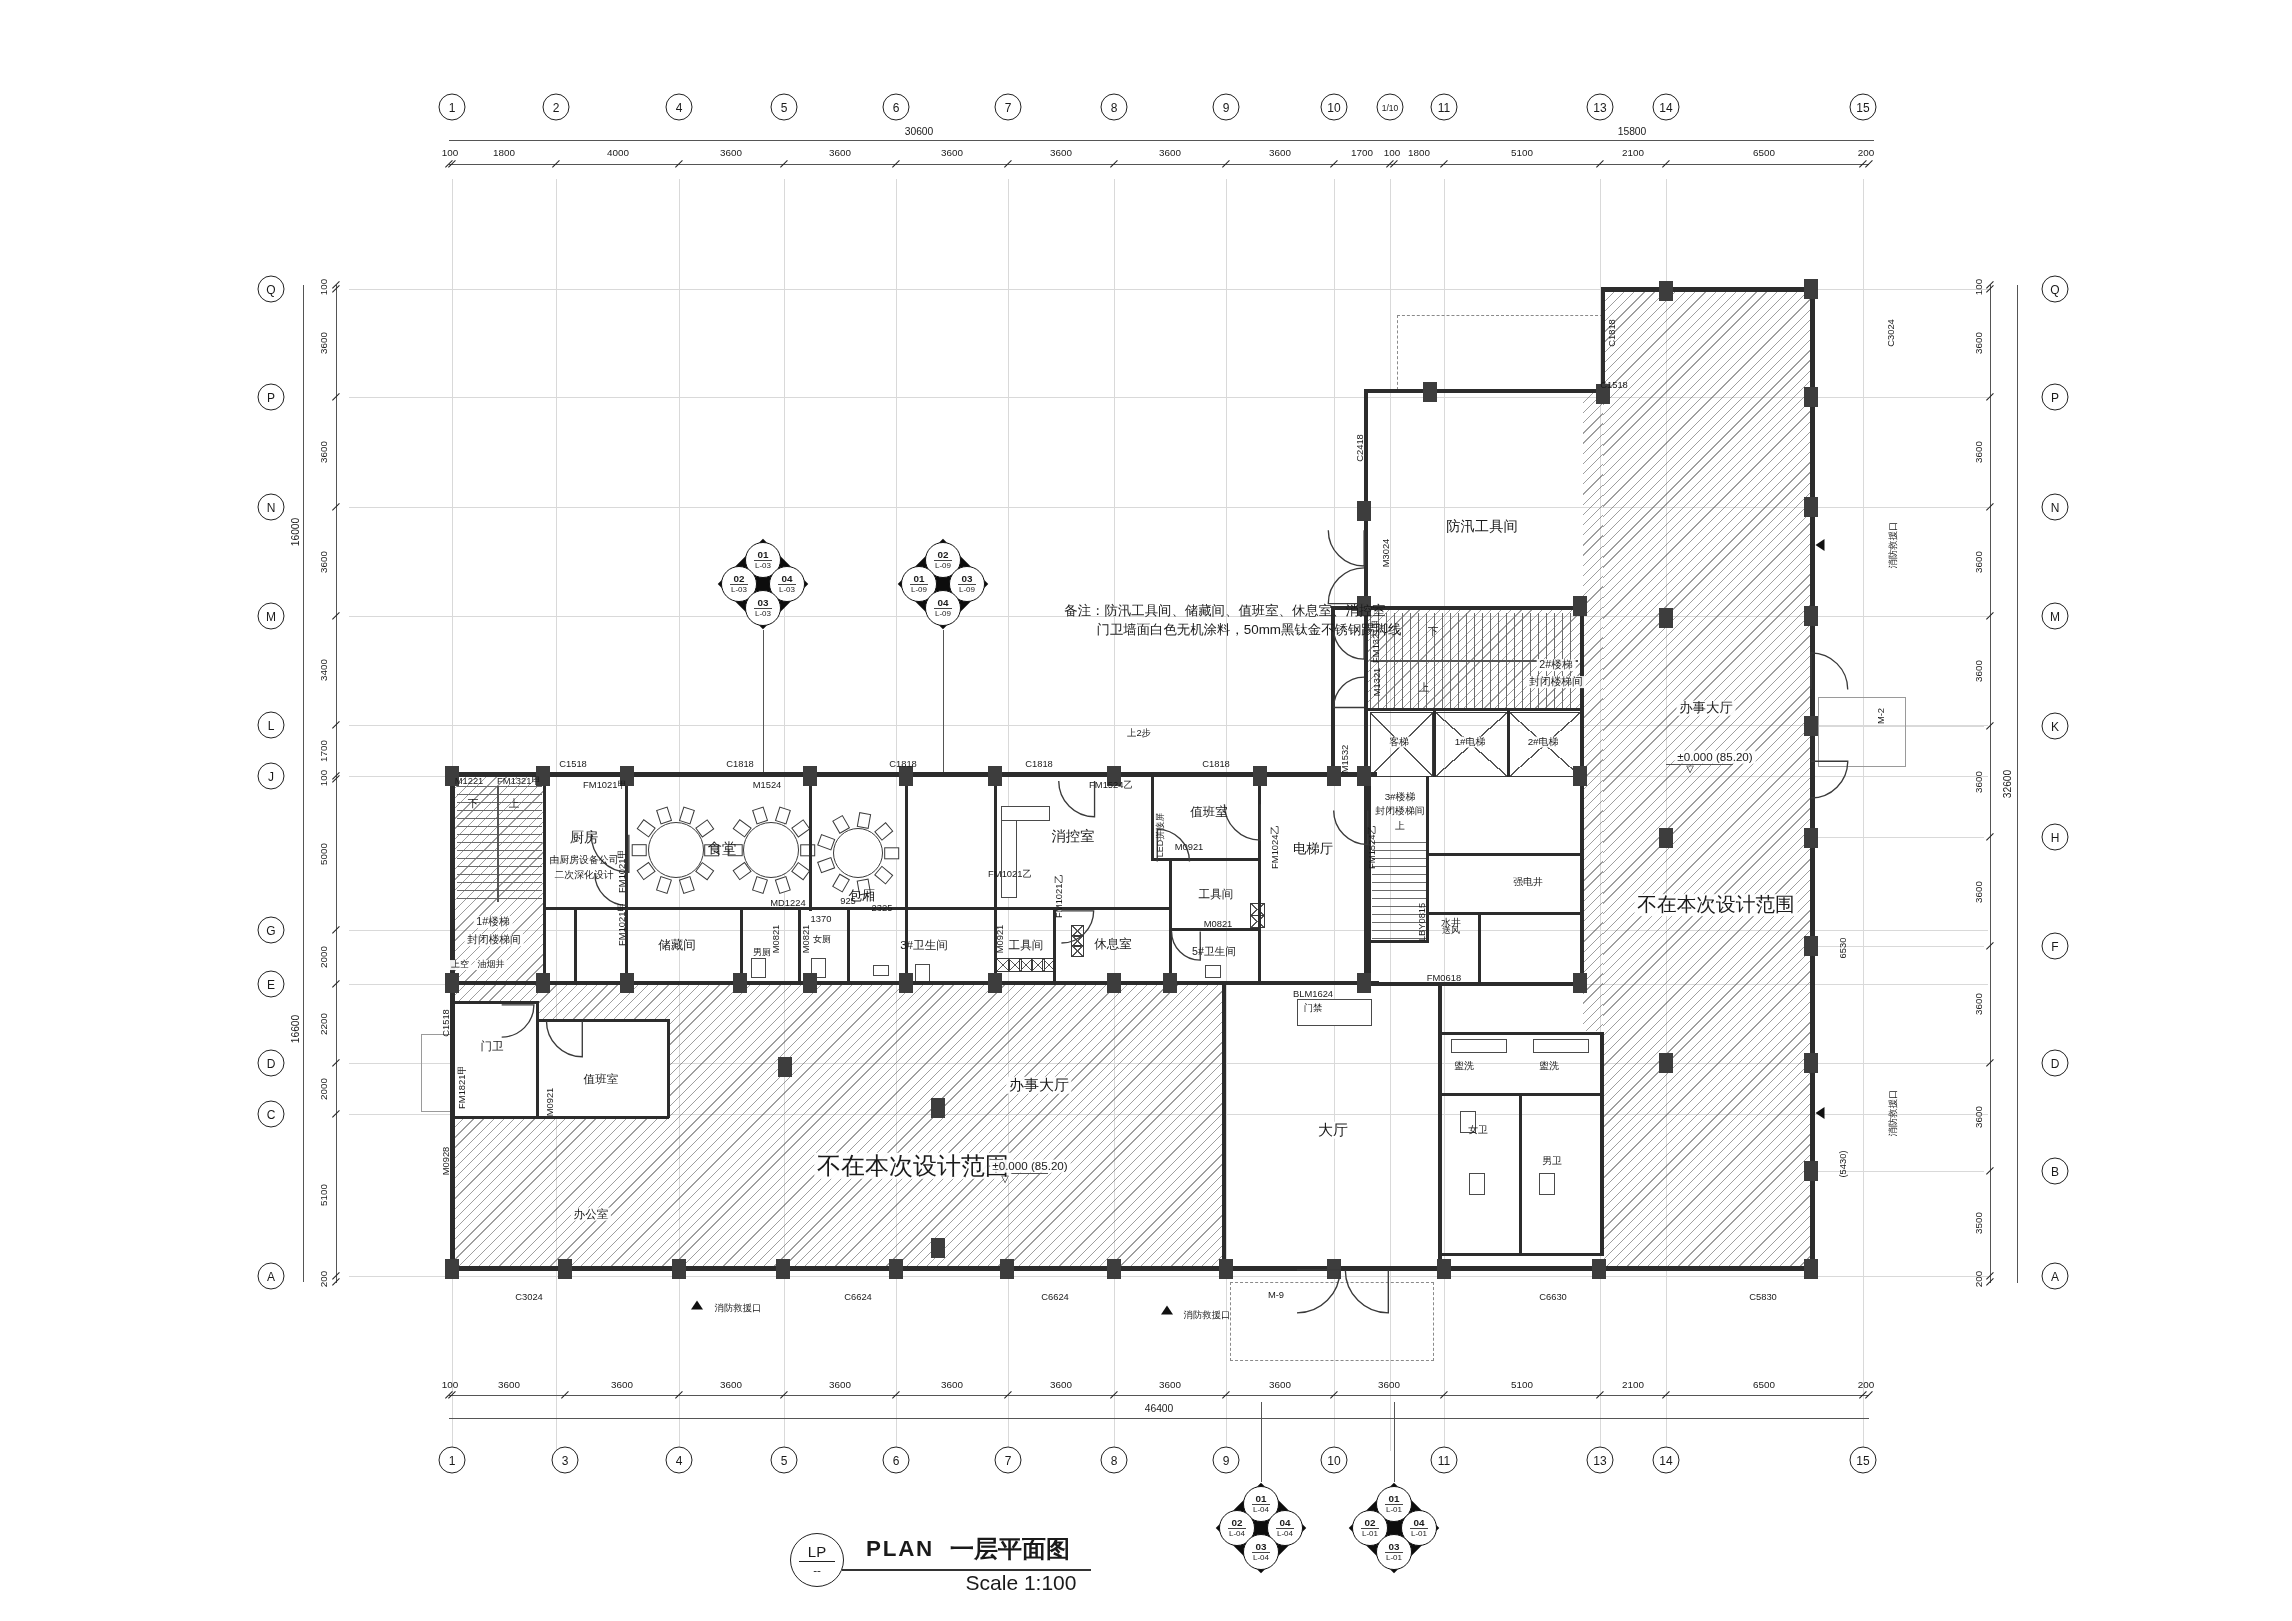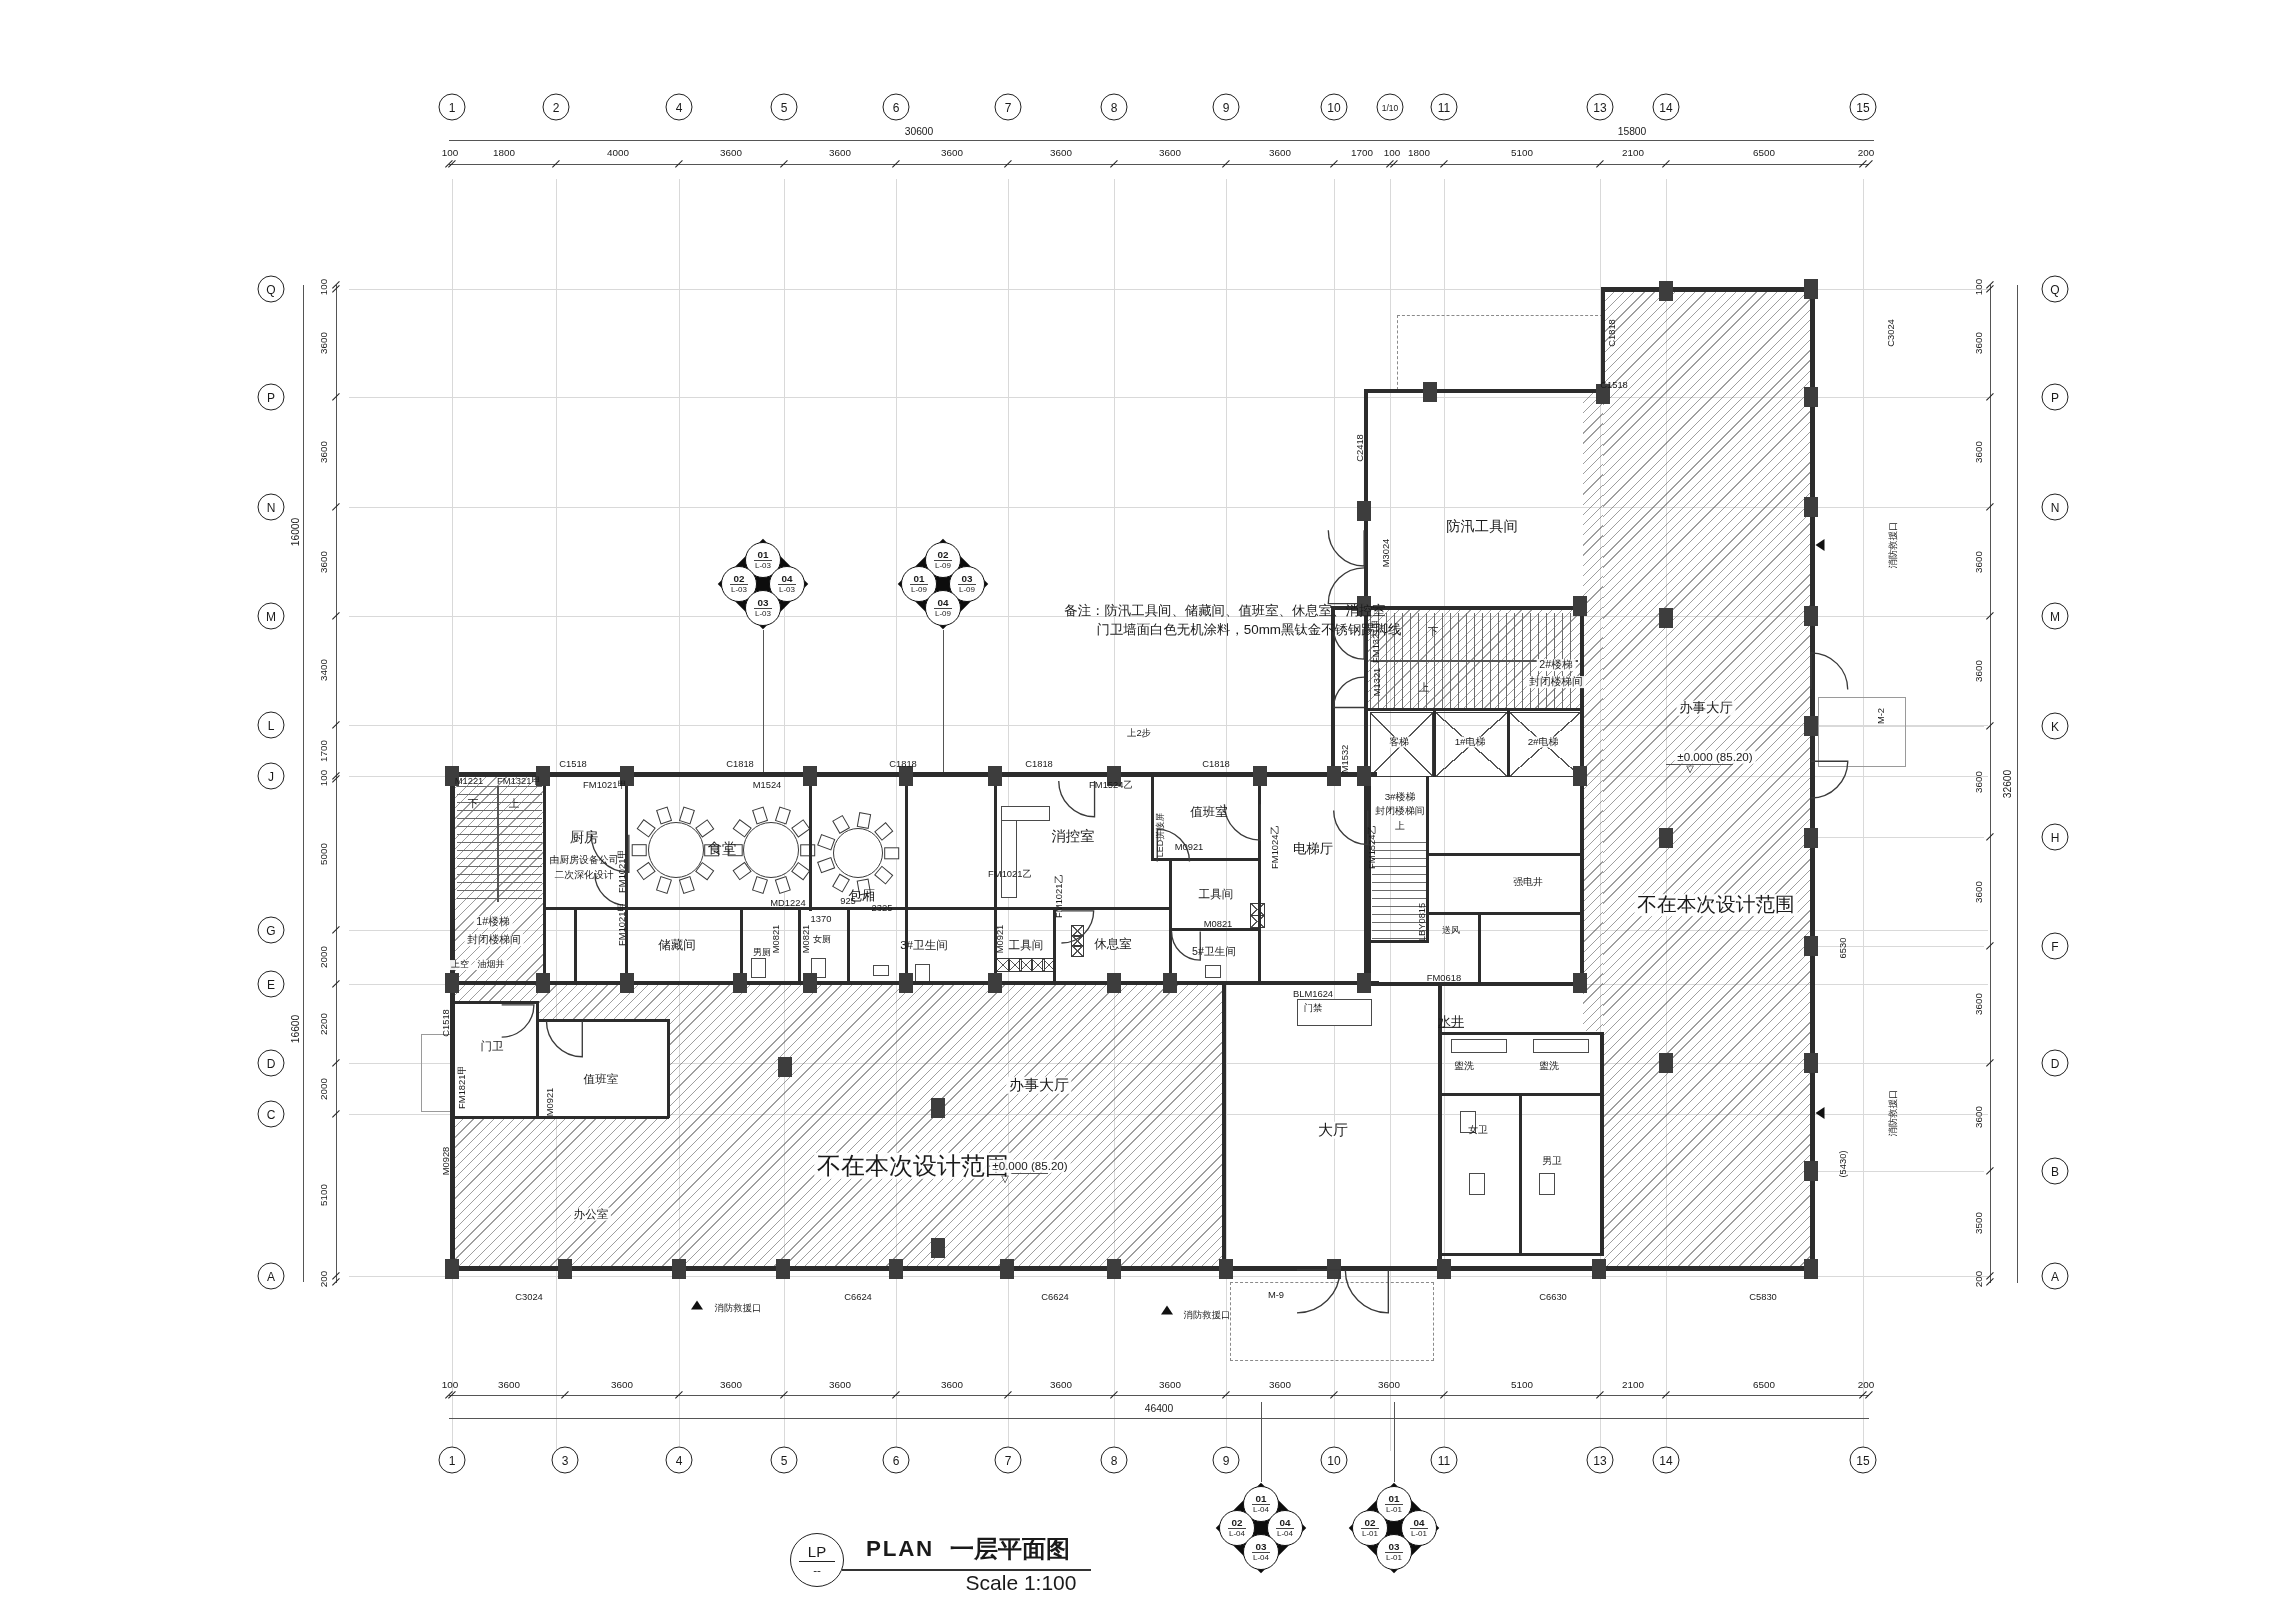--- a/index.html
+++ b/index.html
@@ -509,21 +509,21 @@
     <div class="txt" style="left: 1400px; top: 797px; font-size: 9.9px;">3#楼梯</div>
     <div class="txt" style="left: 1400px; top: 811px; font-size: 9.9px;">封闭楼梯间</div>
     <div class="txt" style="left: 1400px; top: 826px; font-size: 9.9px;">上</div>
     <div class="txt halo" style="left: 460px; top: 965px; font-size: 9px;">上空</div>
     <div class="txt halo" style="left: 491px; top: 965px; font-size: 9px;">油烟井</div>
     <div class="txt halo" style="left: 1399px; top: 742px; font-size: 9.9px;">客梯</div>
     <div class="txt halo" style="left: 1470px; top: 742px; font-size: 9.9px;">1#电梯</div>
     <div class="txt halo" style="left: 1543px; top: 742px; font-size: 9.9px;">2#电梯</div>
     <div class="txt" style="left: 1528px; top: 882px; font-size: 9.9px;">强电井</div>
     <div class="txt" style="left: 1451px; top: 931px; font-size: 9px;">送风</div>
-    <div class="txt" style="left: 1451px; top: 1022px; font-size: 13px; text-decoration: underline;">水井</div>
+    <div class="txt" style="left: 1451px; top: 922px; font-size: 10px;">水井</div>
     <div class="txt" style="left: 1464px; top: 1066px; font-size: 9.9px;">盥洗</div>
     <div class="txt" style="left: 1549px; top: 1066px; font-size: 9.9px;">盥洗</div>
     <div class="txt" style="left: 1478px; top: 1130px; font-size: 9.9px;">女卫</div>
     <div class="txt" style="left: 1552px; top: 1161px; font-size: 9.9px;">男卫</div>
     <div class="txt rot" style="left: 1161px; top: 835px; font-size: 9px;">LED拼接屏</div>
     <div class="txt" style="left: 473px; top: 804px; font-size: 10.7px;">下</div>
     <div class="txt" style="left: 514px; top: 804px; font-size: 10.7px;">上</div>
     <div class="txt" style="left: 1433px; top: 632px; font-size: 10.7px;">下</div>
     <div class="txt" style="left: 1424px; top: 688px; font-size: 10.7px;">上</div>
     <div class="txt halo" style="left: 913px; top: 1166px; font-size: 24px;">不在本次设计范围</div>

